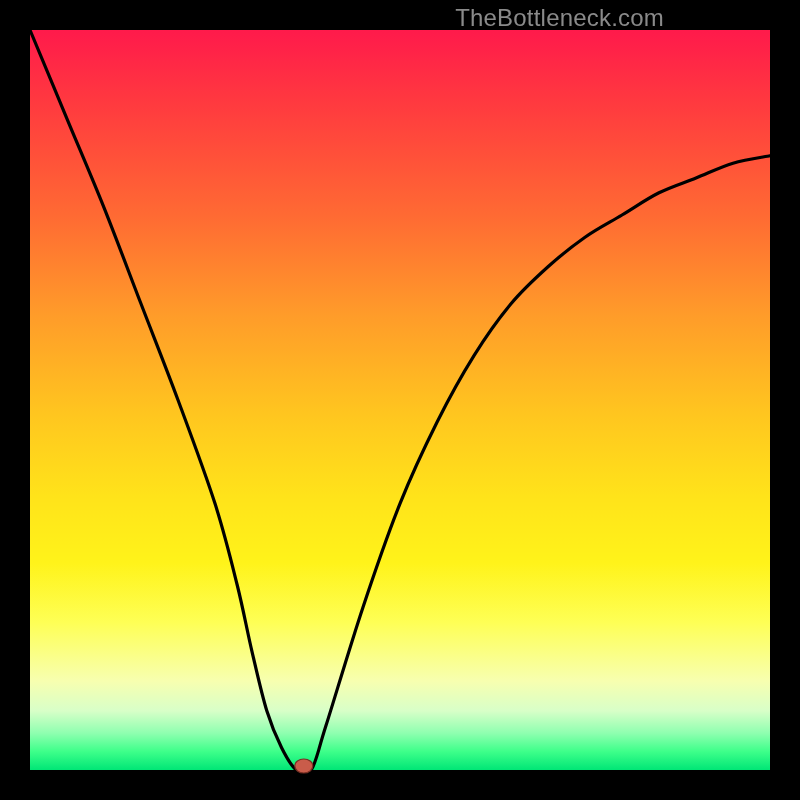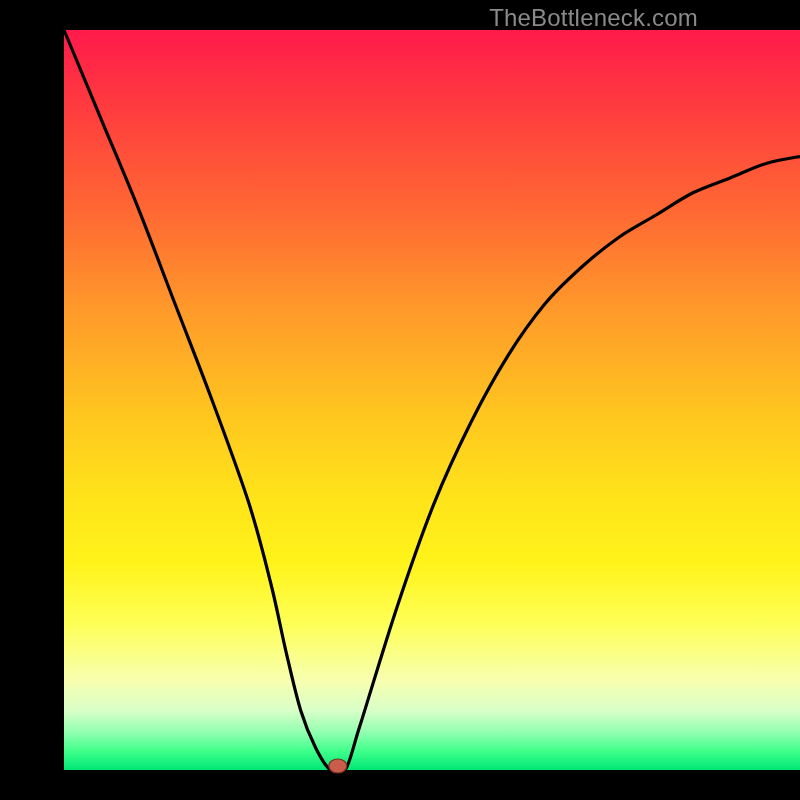--- a/index.html
+++ b/index.html
@@ -8,21 +8,20 @@
     width: 800px;
     height: 800px;
     background: #000;
     overflow: hidden;
   }
   .frame {
     position: relative;
     width: 676px;
     height: 800px;
     background: #000;
-    margin-left: 34px;
   }
   .plot-area {
     position: absolute;
     left: 30px;
     top: 30px;
     width: 740px;
     height: 740px;
     background: linear-gradient(to bottom,
       #ff1a4b 0%,
       #ff3a3f 10%,

